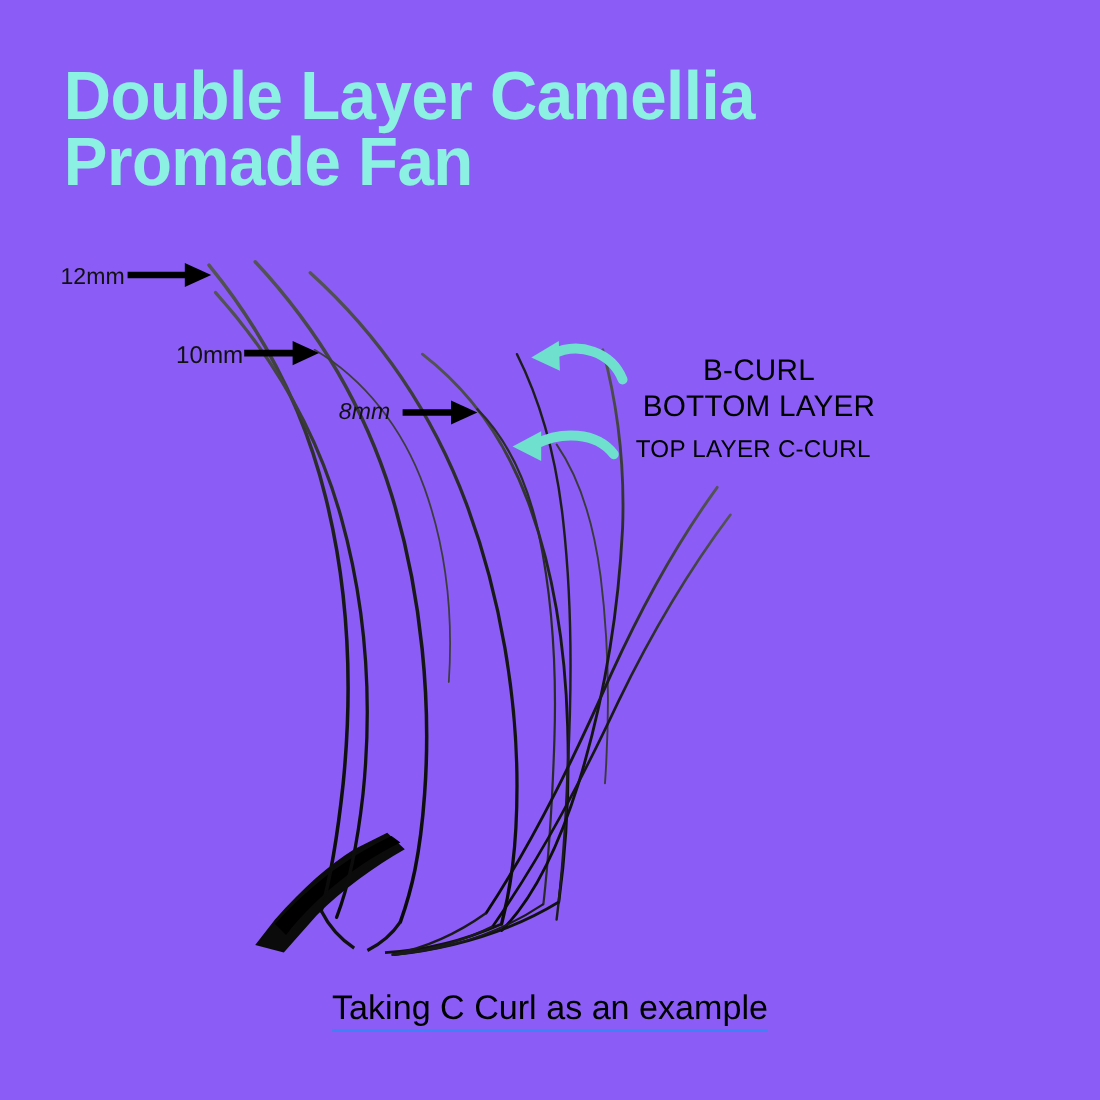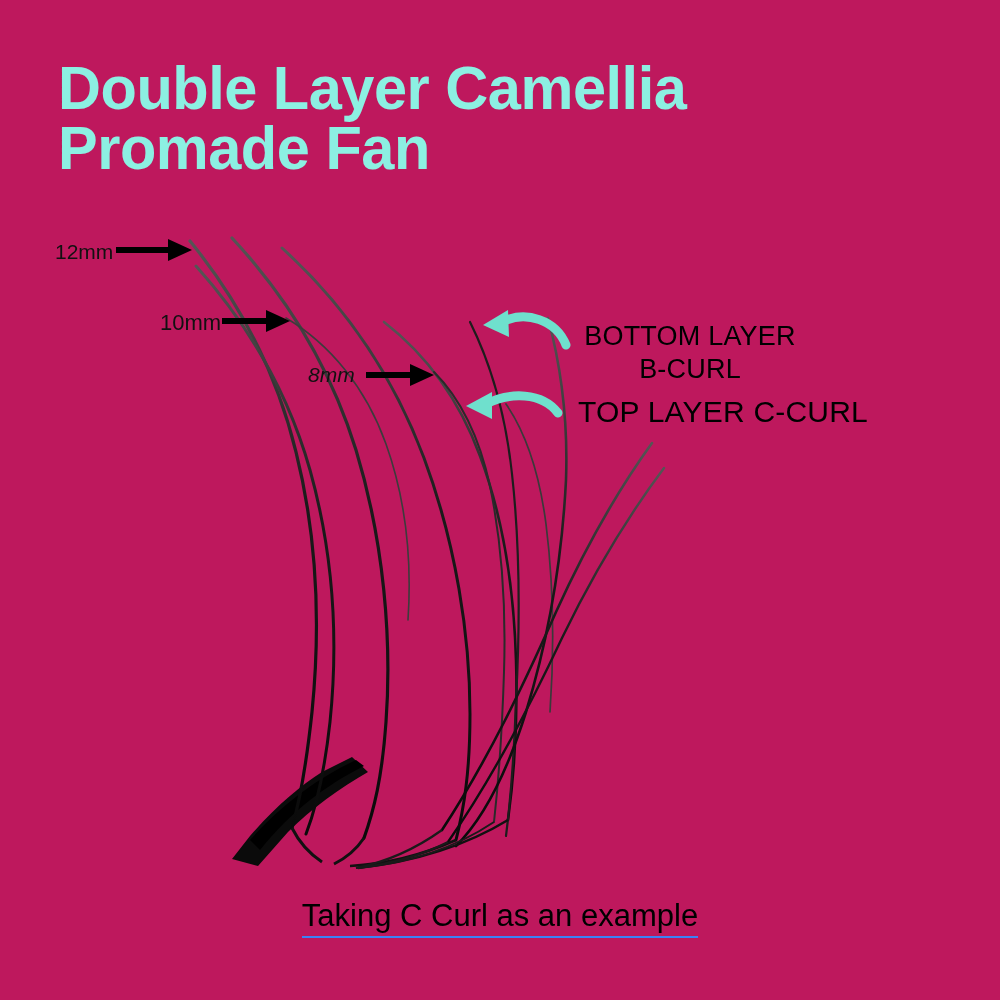--- a/index.html
+++ b/index.html
@@ -8,21 +8,21 @@
     padding: 0;
     background: #ffffff;
   }
   body {
     font-family: "Liberation Sans", sans-serif;
   }
   #stage {
     position: relative;
     width: 1000px;
     height: 1000px;
-    background: #be185d;
+    background: #8b5cf6;
     overflow: hidden;
   }
 
   
   .title-block {
     position: absolute;
     left: 58px;
     top: 58px;
     width: 800px;
     line-height: 0.96;
@@ -63,21 +63,21 @@
     left: 575px;
     top: 320px;
     font-size: 27px;
     line-height: 1.22;
     text-align: center;
     width: 230px;
   }
   .curl-top {
     left: 578px;
     top: 395px;
-    font-size: 30px;
+    font-size: 22px;
   }
 
   
   .caption {
     position: absolute;
     left: 0;
     top: 898px;
     width: 1000px;
     text-align: center;
     font-family: "Liberation Sans", sans-serif;
@@ -179,22 +179,22 @@
   <div class="title-block">
     <span class="title-line">Double Layer Camellia</span>
     <span class="title-line">Promade Fan</span>
   </div>
 
   <div class="dim-label dim-12">12mm</div>
   <div class="dim-label dim-10">10mm</div>
   <div class="dim-label dim-8">8mm</div>
 
   <div class="curl-label curl-bottom">
+    <div>B-CURL</div>
     <div>BOTTOM LAYER</div>
-    <div>B-CURL</div>
   </div>
   <div class="curl-label curl-top">TOP LAYER C-CURL</div>
 
   <div class="caption">
     <span>Taking C Curl as an example</span>
   </div>
 
 </div>
 
 </body></html>

